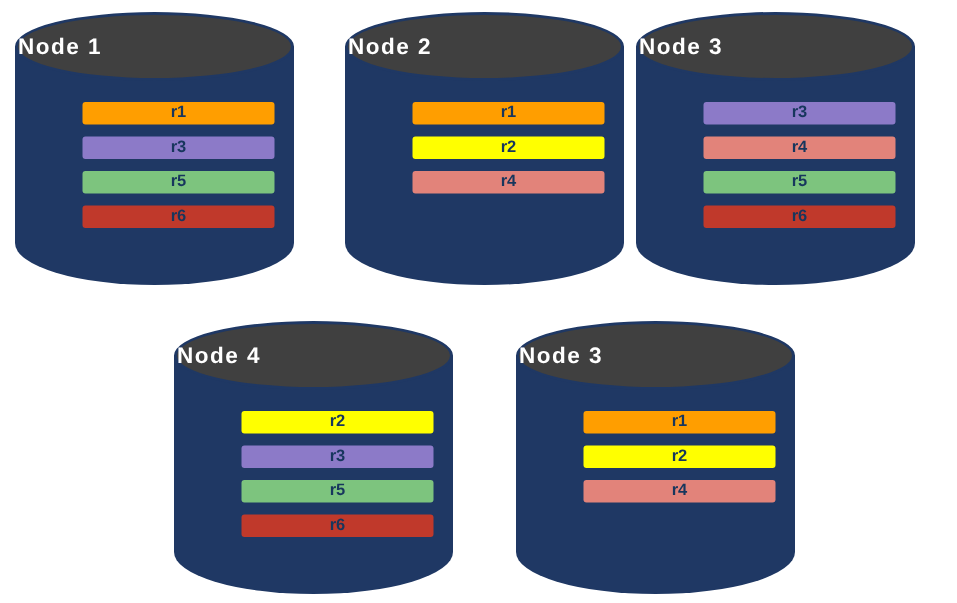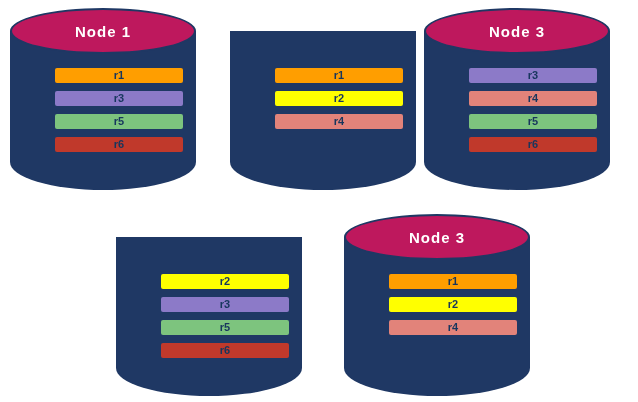--- a/index.html
+++ b/index.html
@@ -28,27 +28,27 @@
     bottom: 0;
     background: #1F3864;
     border-radius: 0 0 50% 50% / 0 0 28px 28px;
   }
   .cyl-top {
     position: absolute;
     top: 0;
     left: 0;
     right: 0;
     height: 46px;
-    background: #be185d;
+    background: #404040;
     border: 2px solid #1F3864;
     border-radius: 50%;
     box-sizing: border-box;
     display: flex;
     align-items: center;
-    justify-content: center;
+    justify-content: flex-start;
   }
   .node-label {
     color: #ffffff;
     font-weight: bold;
     font-size: 15px;
     letter-spacing: 1px;
     white-space: pre;
   }
   .bars {
     position: absolute;
@@ -83,40 +83,46 @@
     </div>
     <div class="bars">
         <div class="bar" style="background: rgb(255, 158, 0);">r1</div>
         <div class="bar" style="background: rgb(140, 122, 200);">r3</div>
         <div class="bar" style="background: rgb(125, 196, 126);">r5</div>
         <div class="bar" style="background: rgb(192, 57, 43);">r6</div>
       </div>
   </div>
     <div class="cylinder" style="left: 230px; top: 8px;">
     <div class="cyl-body"></div>
+    <div class="cyl-top">
+      <span class="node-label">Node 2</span>
+    </div>
     <div class="bars">
         <div class="bar" style="background: rgb(255, 158, 0);">r1</div>
         <div class="bar" style="background: rgb(255, 255, 0);">r2</div>
         <div class="bar" style="background: rgb(226, 131, 122);">r4</div>
       </div>
   </div>
     <div class="cylinder" style="left: 424px; top: 8px;">
     <div class="cyl-body"></div>
     <div class="cyl-top">
       <span class="node-label">Node 3</span>
     </div>
     <div class="bars">
         <div class="bar" style="background: rgb(140, 122, 200);">r3</div>
         <div class="bar" style="background: rgb(226, 131, 122);">r4</div>
         <div class="bar" style="background: rgb(125, 196, 126);">r5</div>
         <div class="bar" style="background: rgb(192, 57, 43);">r6</div>
       </div>
   </div>
     <div class="cylinder" style="left: 116px; top: 214px;">
     <div class="cyl-body"></div>
+    <div class="cyl-top">
+      <span class="node-label">Node 4</span>
+    </div>
     <div class="bars">
         <div class="bar" style="background: rgb(255, 255, 0);">r2</div>
         <div class="bar" style="background: rgb(140, 122, 200);">r3</div>
         <div class="bar" style="background: rgb(125, 196, 126);">r5</div>
         <div class="bar" style="background: rgb(192, 57, 43);">r6</div>
       </div>
   </div>
     <div class="cylinder" style="left: 344px; top: 214px;">
     <div class="cyl-body"></div>
     <div class="cyl-top">

